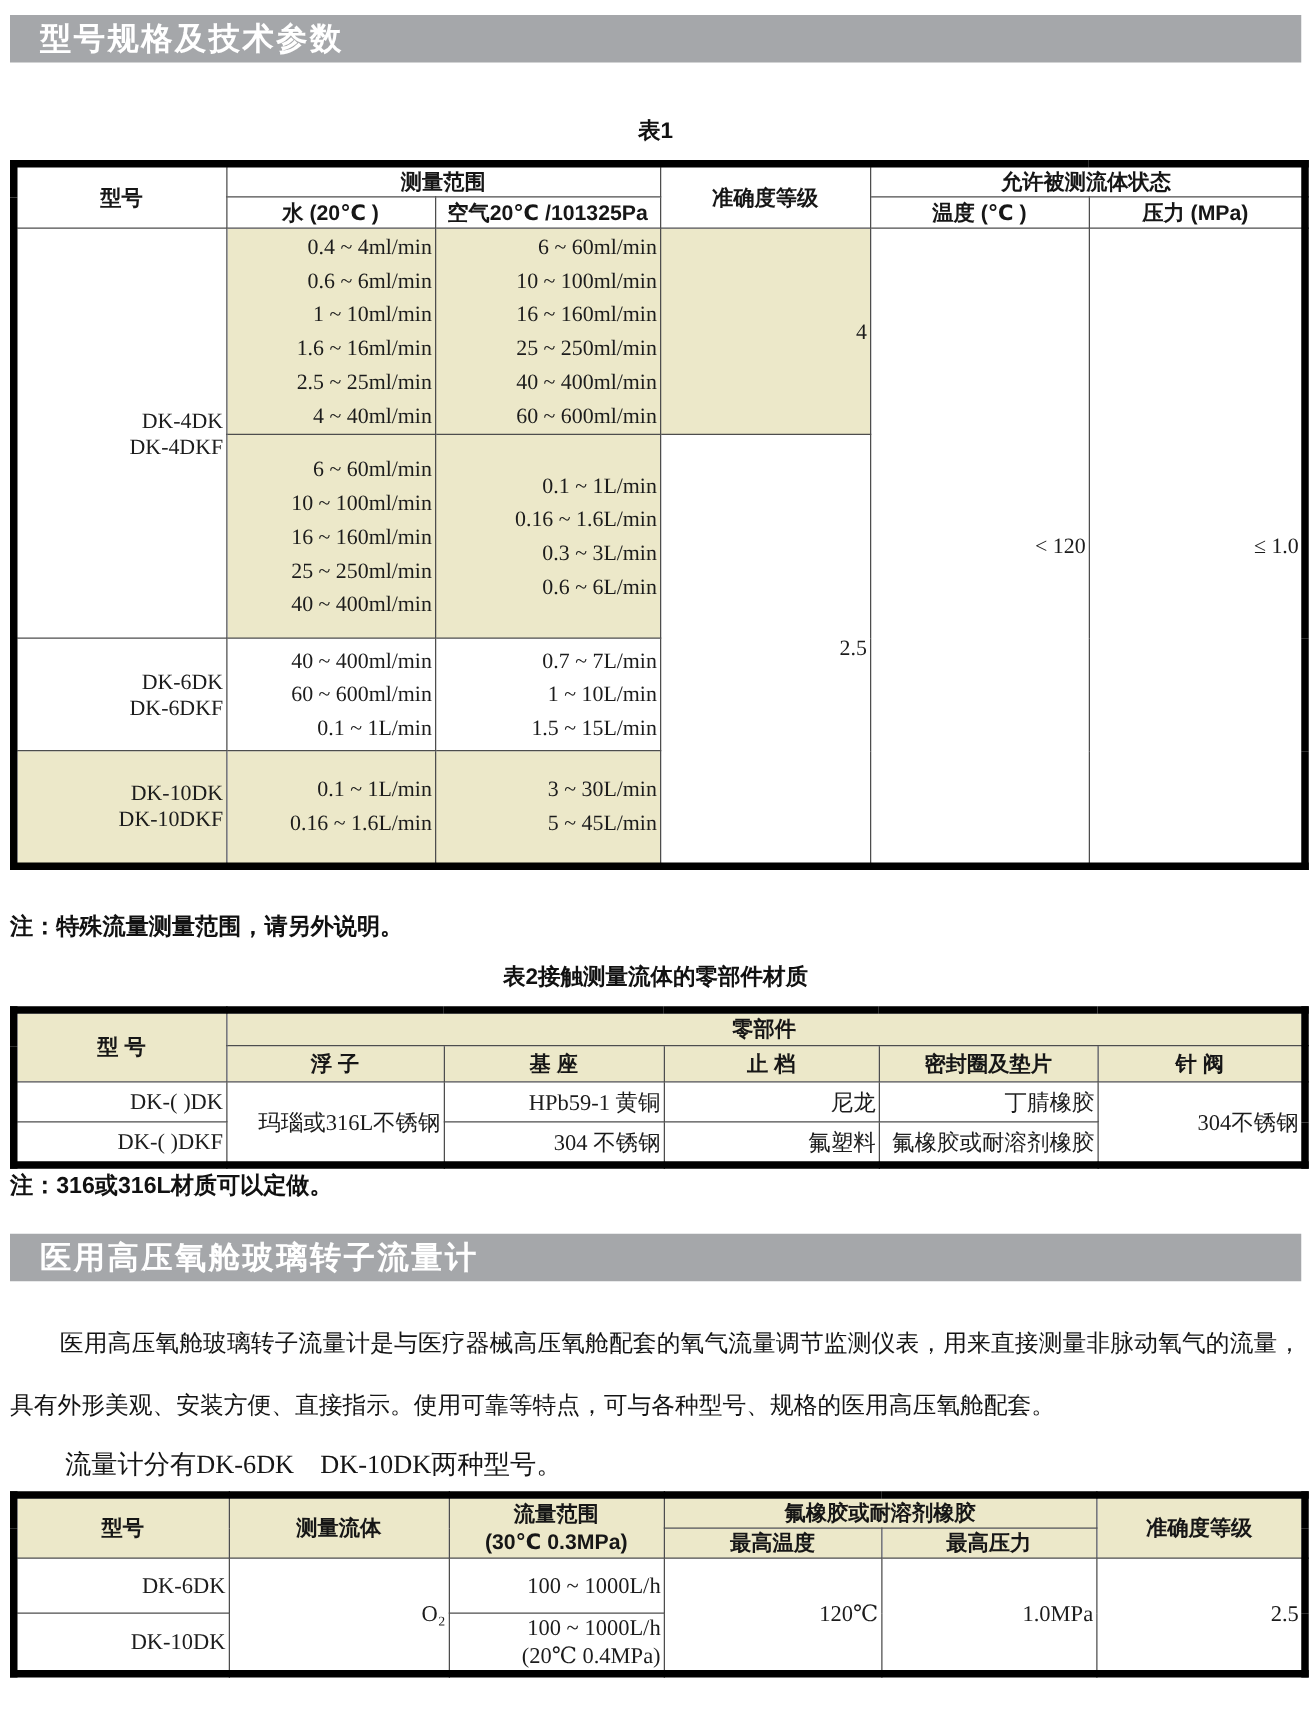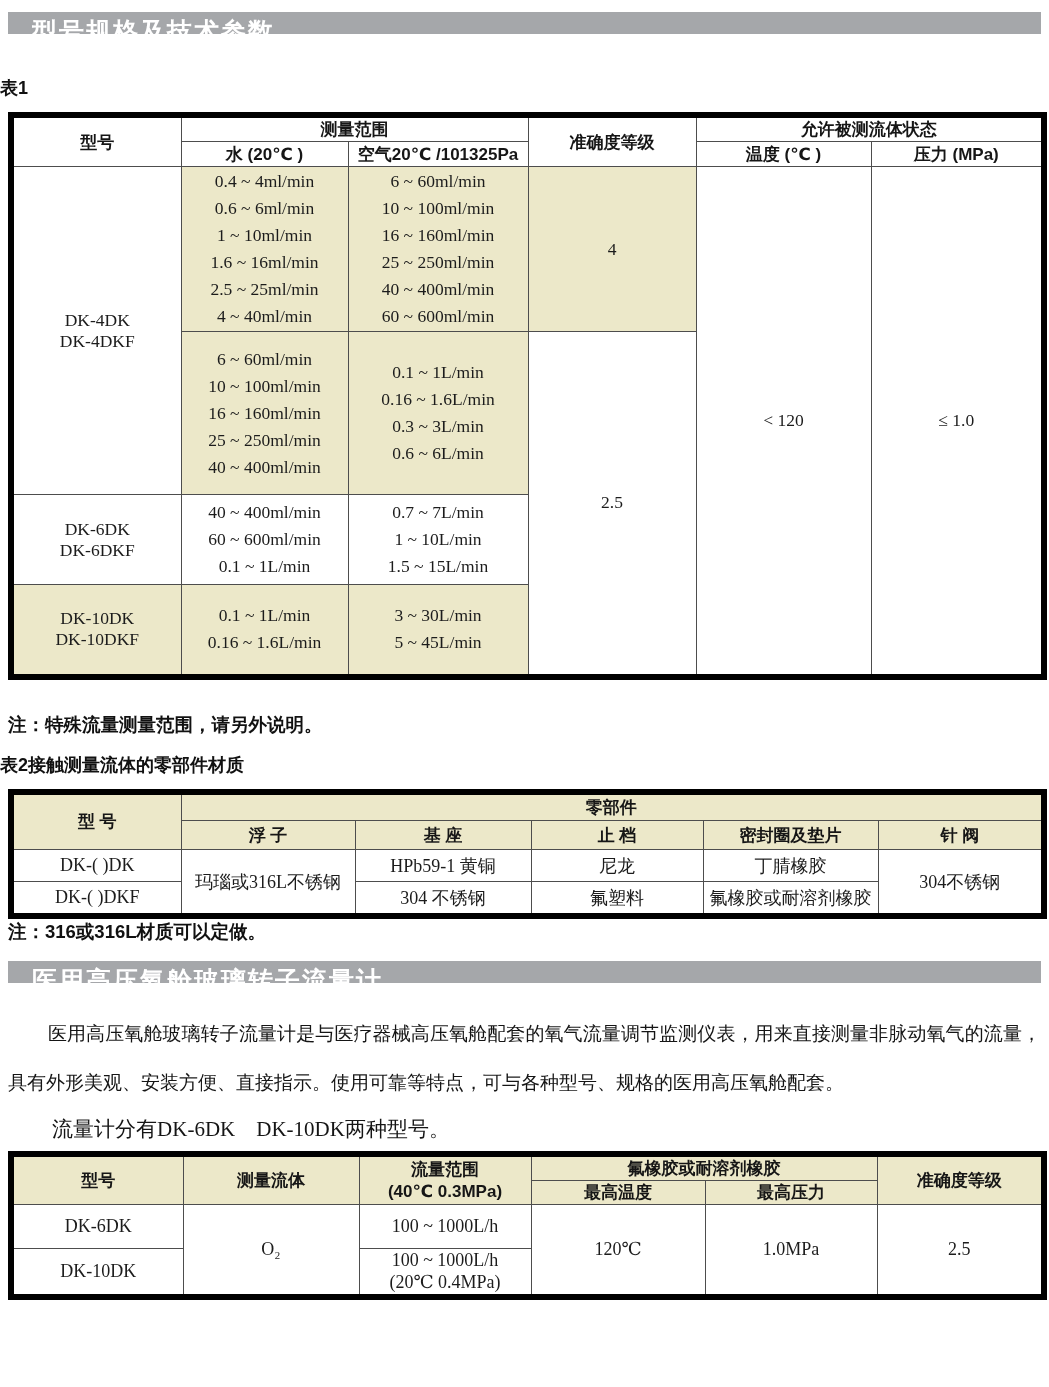--- a/index.html
+++ b/index.html
@@ -1,59 +1,59 @@
 <!DOCTYPE html>
 <html><head>
 <meta charset="utf-8">
 <style>
   html,body{margin:0;padding:0;}
   body{
     width:1049px;height:1387px;background:#ffffff;overflow:hidden;
     font-family:"Liberation Serif","DejaVu Serif",serif;color:#1c1c1c;
   }
   .section-bar{
-    margin:12px 8px 0 8px;height:22px;background:#a5a7aa;
+    margin:12px 8px 0 8px;height:38px;background:#a5a7aa;
     color:#ffffff;font-family:"Liberation Sans","DejaVu Sans",sans-serif;
     font-weight:bold;font-size:25px;line-height:38px;padding-left:24px;
     box-sizing:border-box;letter-spacing:2px;
   }
   .tbl-caption{
-    font-family:"Liberation Sans","DejaVu Sans",sans-serif;
+    text-align:center;font-family:"Liberation Sans","DejaVu Sans",sans-serif;
     font-weight:bold;font-size:18px;color:#111;
   }
   .cap1{margin-top:42px;}
   .cap2{margin-top:16px;}
   table{
     border-collapse:collapse;table-layout:fixed;width:1033px;margin-left:8px;
     border:6px solid #000000;
   }
   th,td{
     border:1px solid #4d4d4d;text-align:center;vertical-align:middle;
     padding:0 2px;overflow:hidden;
   }
   th{
     font-family:"Liberation Sans","DejaVu Sans",sans-serif;
     font-weight:bold;font-size:17px;color:#161616;
   }
-  td{font-size:17.5px;color:#1c1c1c;}
+  td{font-size:17.5px;color:#1c1c1c;text-align:right;}
   .beige{background:#ece8c9;}
   .pre{white-space:pre-line;}
   .ranges{line-height:27px;font-size:17.5px;}
   .t1{margin-top:12px;}
   .t1 .hr{height:25px;}
   .note{
     margin:0 8px;font-family:"Liberation Sans","DejaVu Sans",sans-serif;
     font-weight:bold;font-size:18.5px;color:#111;
   }
   .note1{margin-top:32px;}
   .note2{}
   .t2{margin-top:12px;}
   .t2 .hr{height:29px;}
   .t2 td{height:31px;font-size:18px;}
-  .bar2{margin-top:17px;}
+  .bar2{margin-top:27px;}
   .para{
     margin:26px 8px 0 8px;font-size:19px;line-height:49px;
     text-align:justify;text-indent:2.1em;color:#151515;
   }
   .para2{margin:0 8px;font-size:21px;line-height:44px;text-indent:2.1em;color:#151515;}
   .t3{margin-top:0px;}
   .t3 .hr{height:22px;}
   .t3 th{font-size:17px;}
   .t3 td{font-size:18px;}
   .small-head{line-height:22px;}
@@ -199,21 +199,21 @@
       <col style="width:172px">
     <col style="width:174px">
       <col style="width:172px">
       <col style="width:167px">
   </colgroup>
   <tbody>
       <tr class="hr">
     <th rowspan="2" class="beige">型号</th>
     <th rowspan="2" class="beige">测量流体</th>
     <th rowspan="2" class="beige pre small-head">流量范围
-(40℃  0.3MPa)</th>
+(30℃  0.3MPa)</th>
     <th colspan="2" class="beige">氟橡胶或耐溶剂橡胶</th>
     <th rowspan="2" class="beige">准确度等级</th>
   </tr>
   <tr class="hr">
     <th class="beige">最高温度</th>
     <th class="beige">最高压力</th>
   </tr>
   <tr style="height:44px;">
     <td>DK-6DK</td>
     <td rowspan="2">O₂</td>

